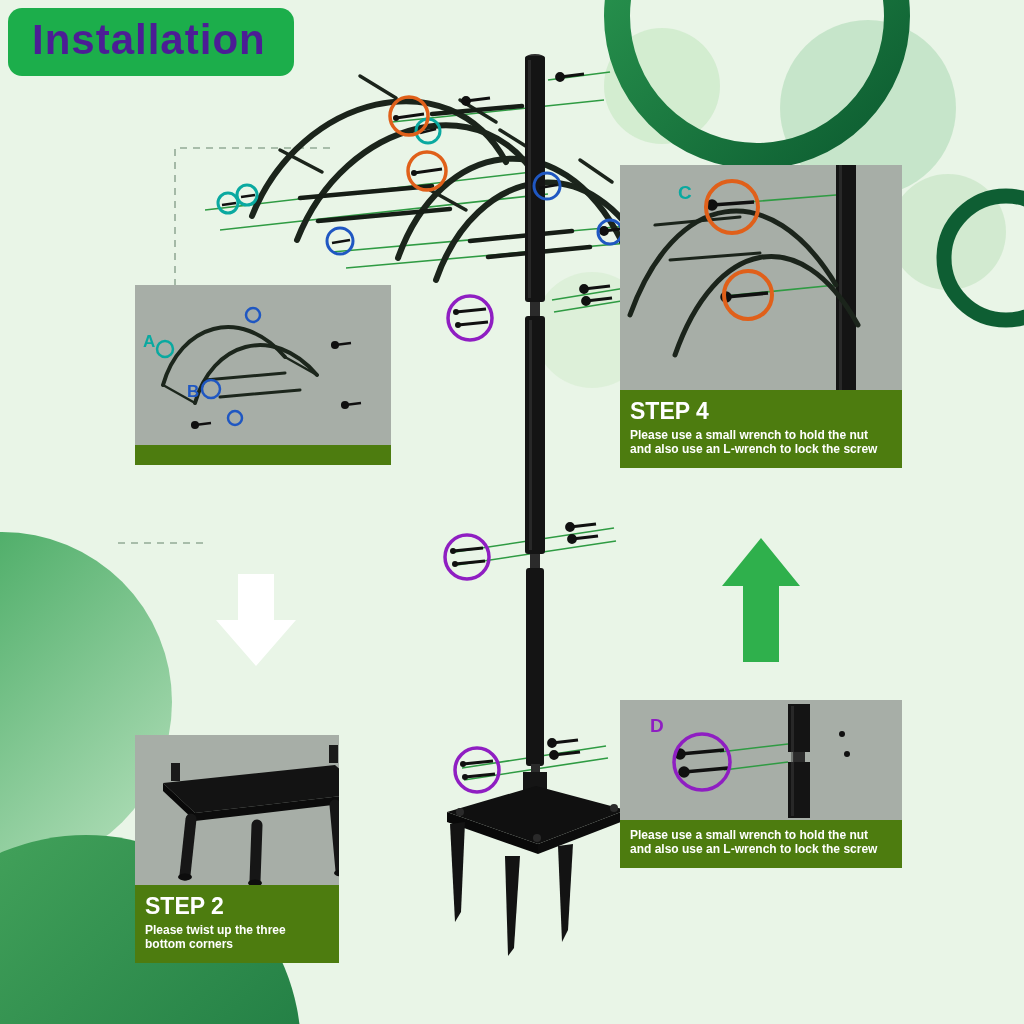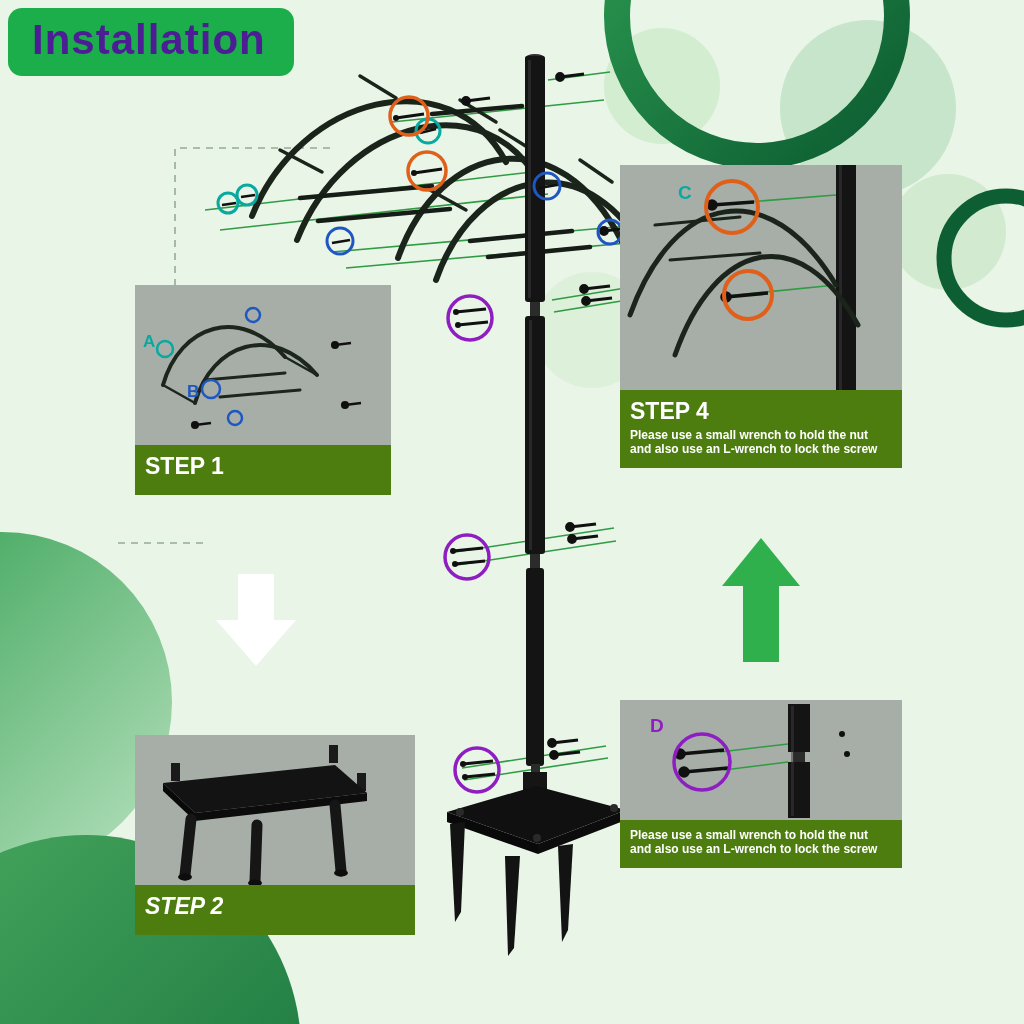--- a/index.html
+++ b/index.html
@@ -224,21 +224,20 @@
         </g>
         <circle cx="30" cy="64" r="8" fill="none" stroke="#0aa9a0" stroke-width="2.5"></circle>
         <circle cx="76" cy="104" r="9" fill="none" stroke="#1f57c2" stroke-width="2.5"></circle>
         <circle cx="118" cy="30" r="7" fill="none" stroke="#1f57c2" stroke-width="2.5"></circle>
         <circle cx="100" cy="133" r="7" fill="none" stroke="#1f57c2" stroke-width="2.5"></circle>
         <text x="8" y="62" font-size="17" font-weight="bold" fill="#0aa9a0" font-family="Liberation Sans, sans-serif">A</text>
         <text x="52" y="112" font-size="17" font-weight="bold" fill="#1f57c2" font-family="Liberation Sans, sans-serif">B</text>
       </svg>
     </div>
     <div class="card-caption">
-      <div class="step-label">STEP 1</div>
     </div>
   </div>
 
   <div class="card" style="left:620px;top:165px;width:282px;">
     <div class="card-img" style="height:225px;">
       <svg width="282" height="225" viewBox="0 0 282 225">
         <g stroke="#2f9b43" stroke-width="1.6">
           <line x1="90" y1="40" x2="216" y2="30"></line>
           <line x1="105" y1="131" x2="216" y2="120"></line>
         </g>
@@ -260,41 +259,42 @@
         <circle cx="128" cy="130" r="24" fill="none" stroke="#e0601a" stroke-width="4"></circle>
         <text x="58" y="34" font-size="19" font-weight="bold" fill="#0aa9a0" font-family="Liberation Sans, sans-serif">C</text>
       </svg>
     </div>
     <div class="card-caption">
       <div class="step-label">STEP 4</div>
       <div class="step-text">Please use a small wrench to hold the nut and also use an L-wrench to lock the screw</div>
     </div>
   </div>
 
-  <div class="card" style="left:135px;top:735px;width:280px;font-style:italic;">
+  <div class="card" style="left:135px;top:735px;width:204px;">
     <div class="card-img" style="height:150px;">
       <svg width="256" height="150" viewBox="0 0 256 150">
         <rect x="36" y="28" width="9" height="18" fill="#1a1a1a"></rect>
         <rect x="194" y="10" width="9" height="18" fill="#1a1a1a"></rect>
         <rect x="222" y="38" width="9" height="18" fill="#1a1a1a"></rect>
         <polygon points="28,48 200,30 232,58 60,78" fill="#131313"></polygon>
         <polygon points="28,48 60,78 60,86 28,56" fill="#090909"></polygon>
         <polygon points="60,78 232,58 232,66 60,86" fill="#0c0c0c"></polygon>
         <g stroke="#161616" stroke-width="11" stroke-linecap="round">
           <line x1="56" y1="84" x2="50" y2="140"></line>
           <line x1="122" y1="90" x2="120" y2="146"></line>
           <line x1="200" y1="70" x2="206" y2="136"></line>
         </g>
         <ellipse cx="50" cy="142" rx="7" ry="3.5" fill="#0d0d0d"></ellipse>
         <ellipse cx="120" cy="148" rx="7" ry="3.5" fill="#0d0d0d"></ellipse>
         <ellipse cx="206" cy="138" rx="7" ry="3.5" fill="#0d0d0d"></ellipse>
       </svg>
     </div>
     <div class="card-caption">
       <div class="step-label">STEP 2</div>
+      <div class="step-text">Please twist up the three bottom corners</div>
     </div>
   </div>
 
   <div class="card" style="left:620px;top:700px;width:282px;">
     <div class="card-img" style="height:120px;">
       <svg width="282" height="120" viewBox="0 0 282 120">
         <g stroke="#2f9b43" stroke-width="1.5">
           <line x1="100" y1="52" x2="168" y2="44"></line>
           <line x1="104" y1="70" x2="168" y2="62"></line>
         </g>

